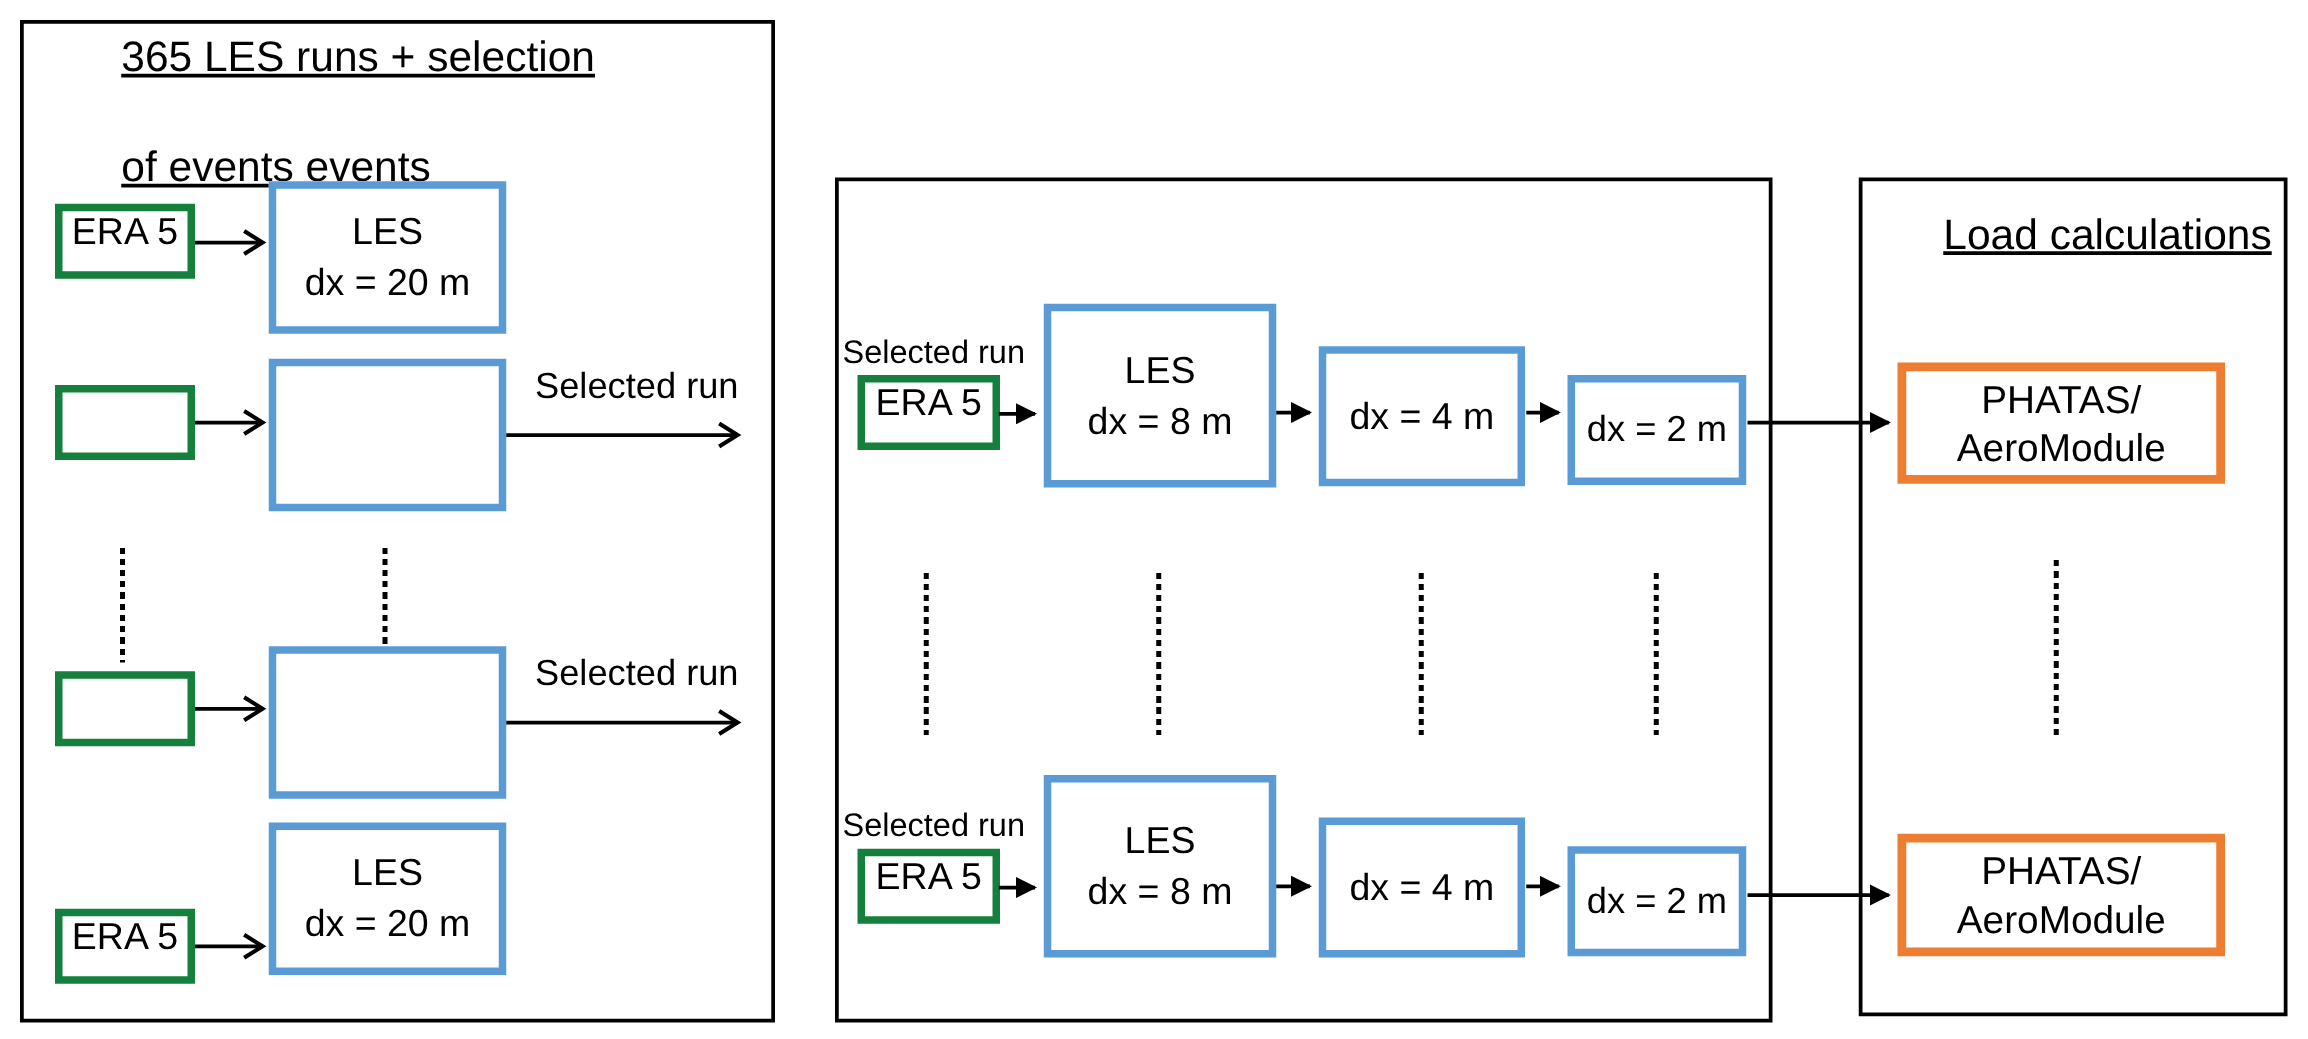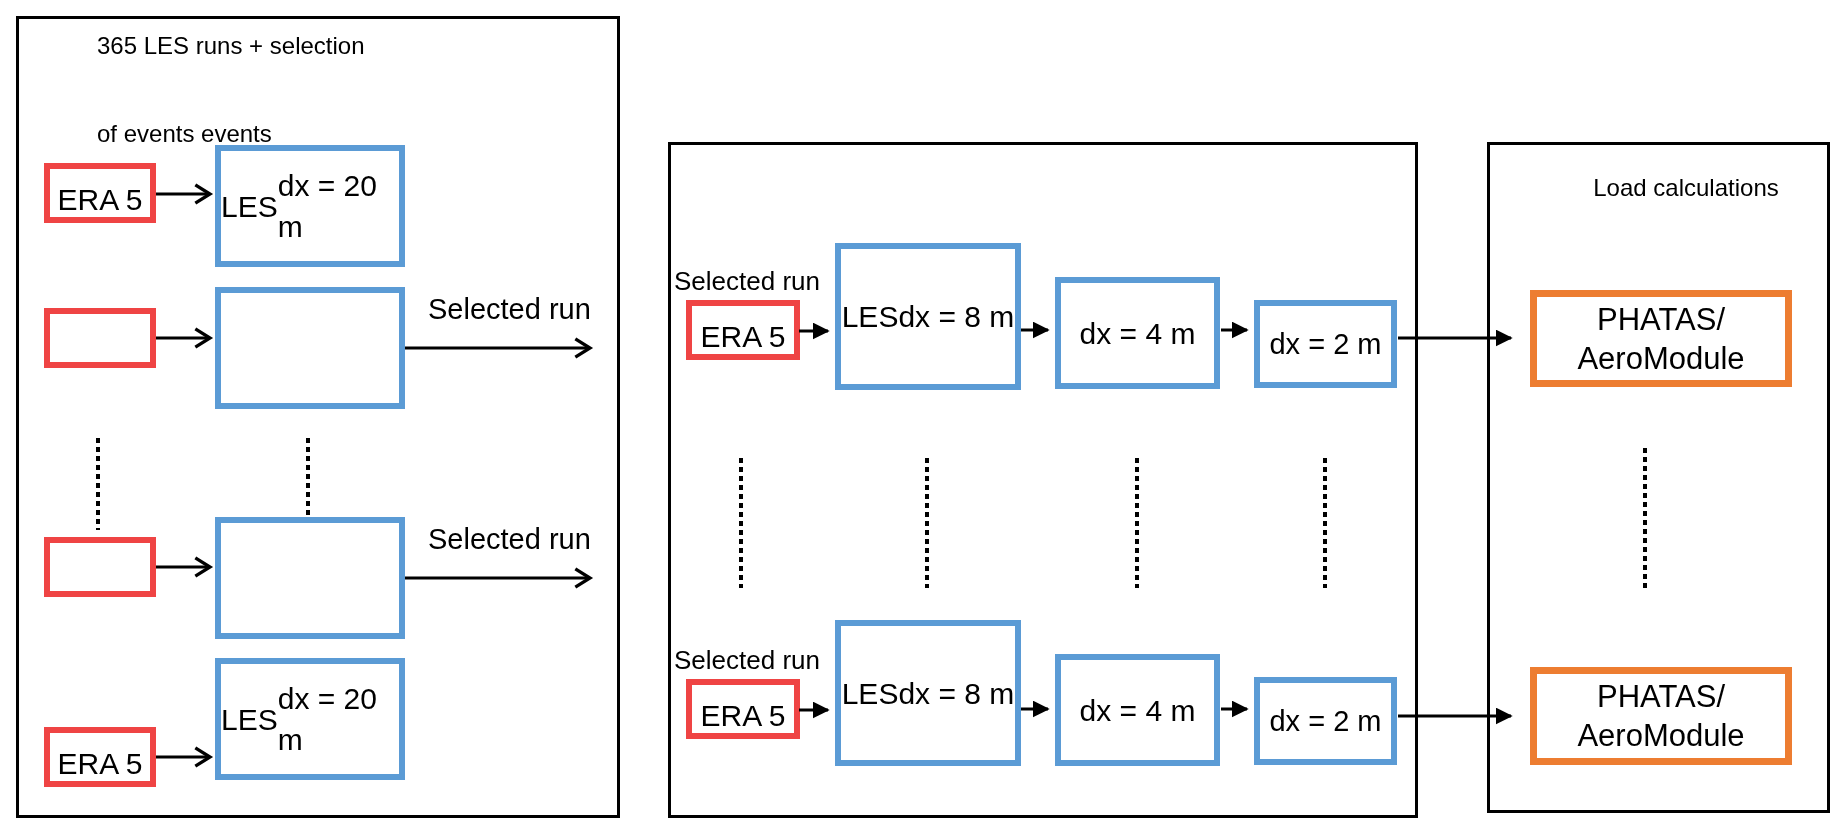--- a/index.html
+++ b/index.html
@@ -1,30 +1,30 @@
 <!DOCTYPE html>
 <html><head>
 <meta charset="utf-8">
 <style>
   html,body{margin:0;padding:0;background:#ffffff;}
   #canvas{
     position:relative;width:1846px;height:831px;background:#ffffff;overflow:hidden;
     font-family:"Liberation Sans", sans-serif;color:#000;
   }
   .panel{position:absolute;border:3px solid #000;background:#fff;box-sizing:border-box;}
-  .ptitle{position:absolute;font-size:24px;line-height:44px;color:#000;white-space:pre;}
+  .ptitle{position:absolute;font-size:34px;line-height:44px;color:#000;white-space:pre;text-decoration:underline;}
   .ptitle.center{text-align:center;}
-  .gbox{position:absolute;border:6px solid #ef4444;background:#fff;box-sizing:border-box;
-        display:flex;align-items:flex-end;justify-content:center;font-size:30px;}
+  .gbox{position:absolute;border:6px solid #15803d;background:#fff;box-sizing:border-box;
+        display:flex;align-items:flex-start;justify-content:center;font-size:30px;}
   .bbox{position:absolute;border:6px solid #5B9BD5;background:#fff;box-sizing:border-box;
-        display:flex;flex-direction:row;align-items:center;justify-content:center;
+        display:flex;flex-direction:column;align-items:center;justify-content:center;
         font-size:30px;line-height:41px;text-align:left;}
   .obox{position:absolute;border:7px solid #ED7D31;background:#fff;box-sizing:border-box;
         display:flex;flex-direction:column;align-items:center;justify-content:center;
-        font-size:31px;line-height:39px;text-align:center;margin-left:12px;}
+        font-size:31px;line-height:39px;text-align:center;}
   .runlabel{position:absolute;font-size:29px;white-space:nowrap;}
   .caption{position:absolute;font-size:26px;white-space:nowrap;}
   .dots{position:absolute;width:4px;
         background:repeating-linear-gradient(to bottom,#000 0px,#000 5px,transparent 5px,transparent 9px);}
   svg.overlay{position:absolute;left:0;top:0;pointer-events:none;}
 </style>
 </head>
 <body>
 
 <div id="canvas">

